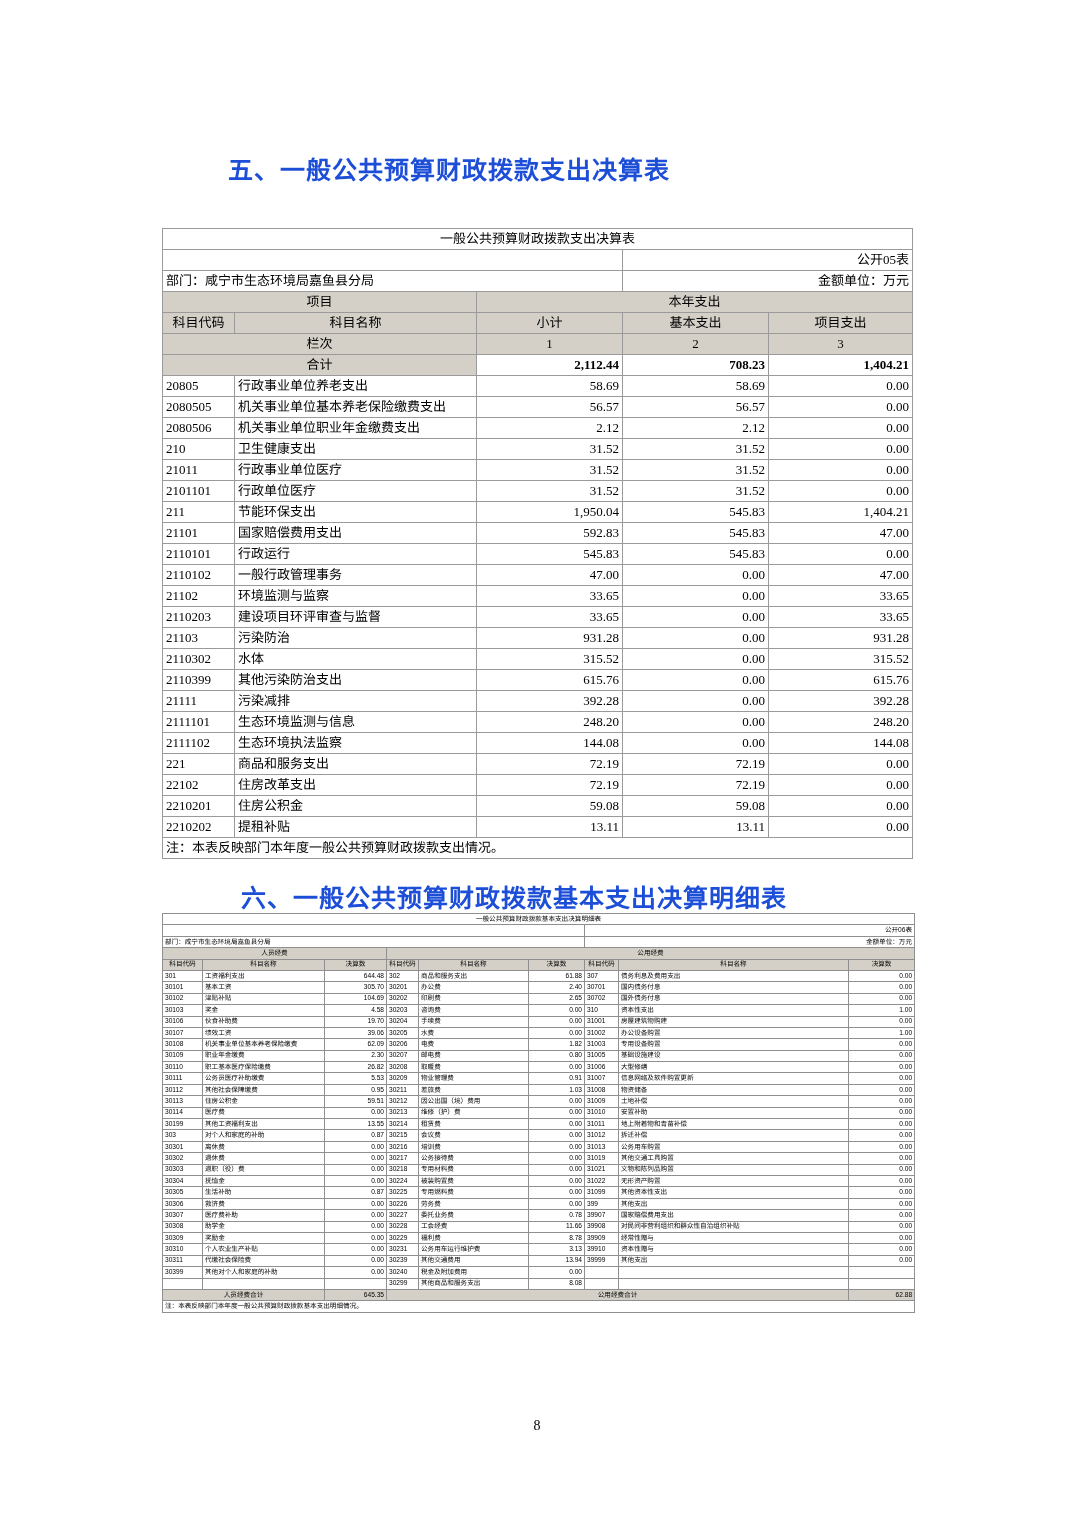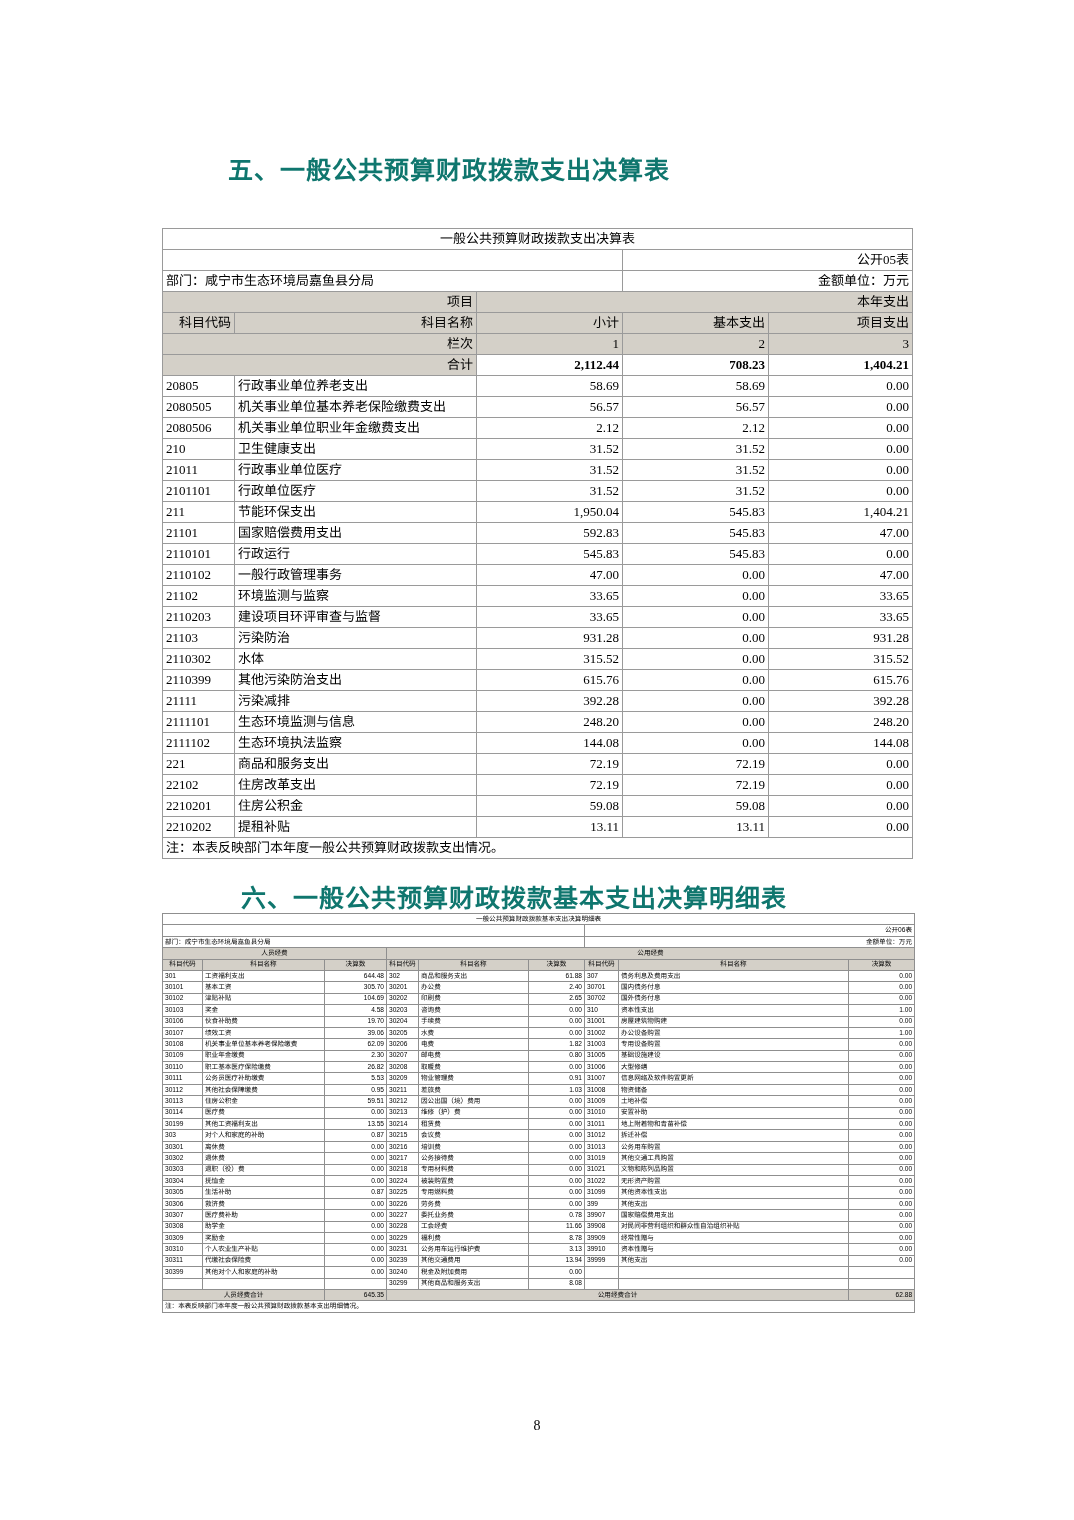--- a/index.html
+++ b/index.html
@@ -22,21 +22,21 @@
     height: 1520px;
     box-sizing: border-box;
   }
 
   
   .section-heading {
     font-family: "Liberation Sans", "DejaVu Sans", sans-serif;
     font-weight: bold;
     font-size: 25px;
     letter-spacing: 1px;
-    color: #0f766e;
+    color: #1d4ed8;
     white-space: nowrap;
   }
   #heading-five {
     position: absolute;
     left: 228px;
     top: 150px;
   }
   #heading-six {
     position: absolute;
     left: 228px;
@@ -84,21 +84,21 @@
     font-size: 12.5px;
     height: 18px;
     border-left: 1px solid #9a9a9a;
     border-right: 1px solid #9a9a9a;
     border-top: 1px solid #9a9a9a;
     border-bottom: 1px solid #9a9a9a;
   }
   .t1-dept td.right { text-align: right; }
   .hdr {
     background: #d4d0c8;
-    text-align: right;
+    text-align: center;
     font-size: 13.5px;
   }
   .hdr-tall { height: 56px; }
   .num {
     text-align: right;
     font-family: "Liberation Serif", "DejaVu Serif", serif;
     font-size: 13px;
     padding-right: 5px;
   }
   .code { text-align: left; padding-left: 3px; }

